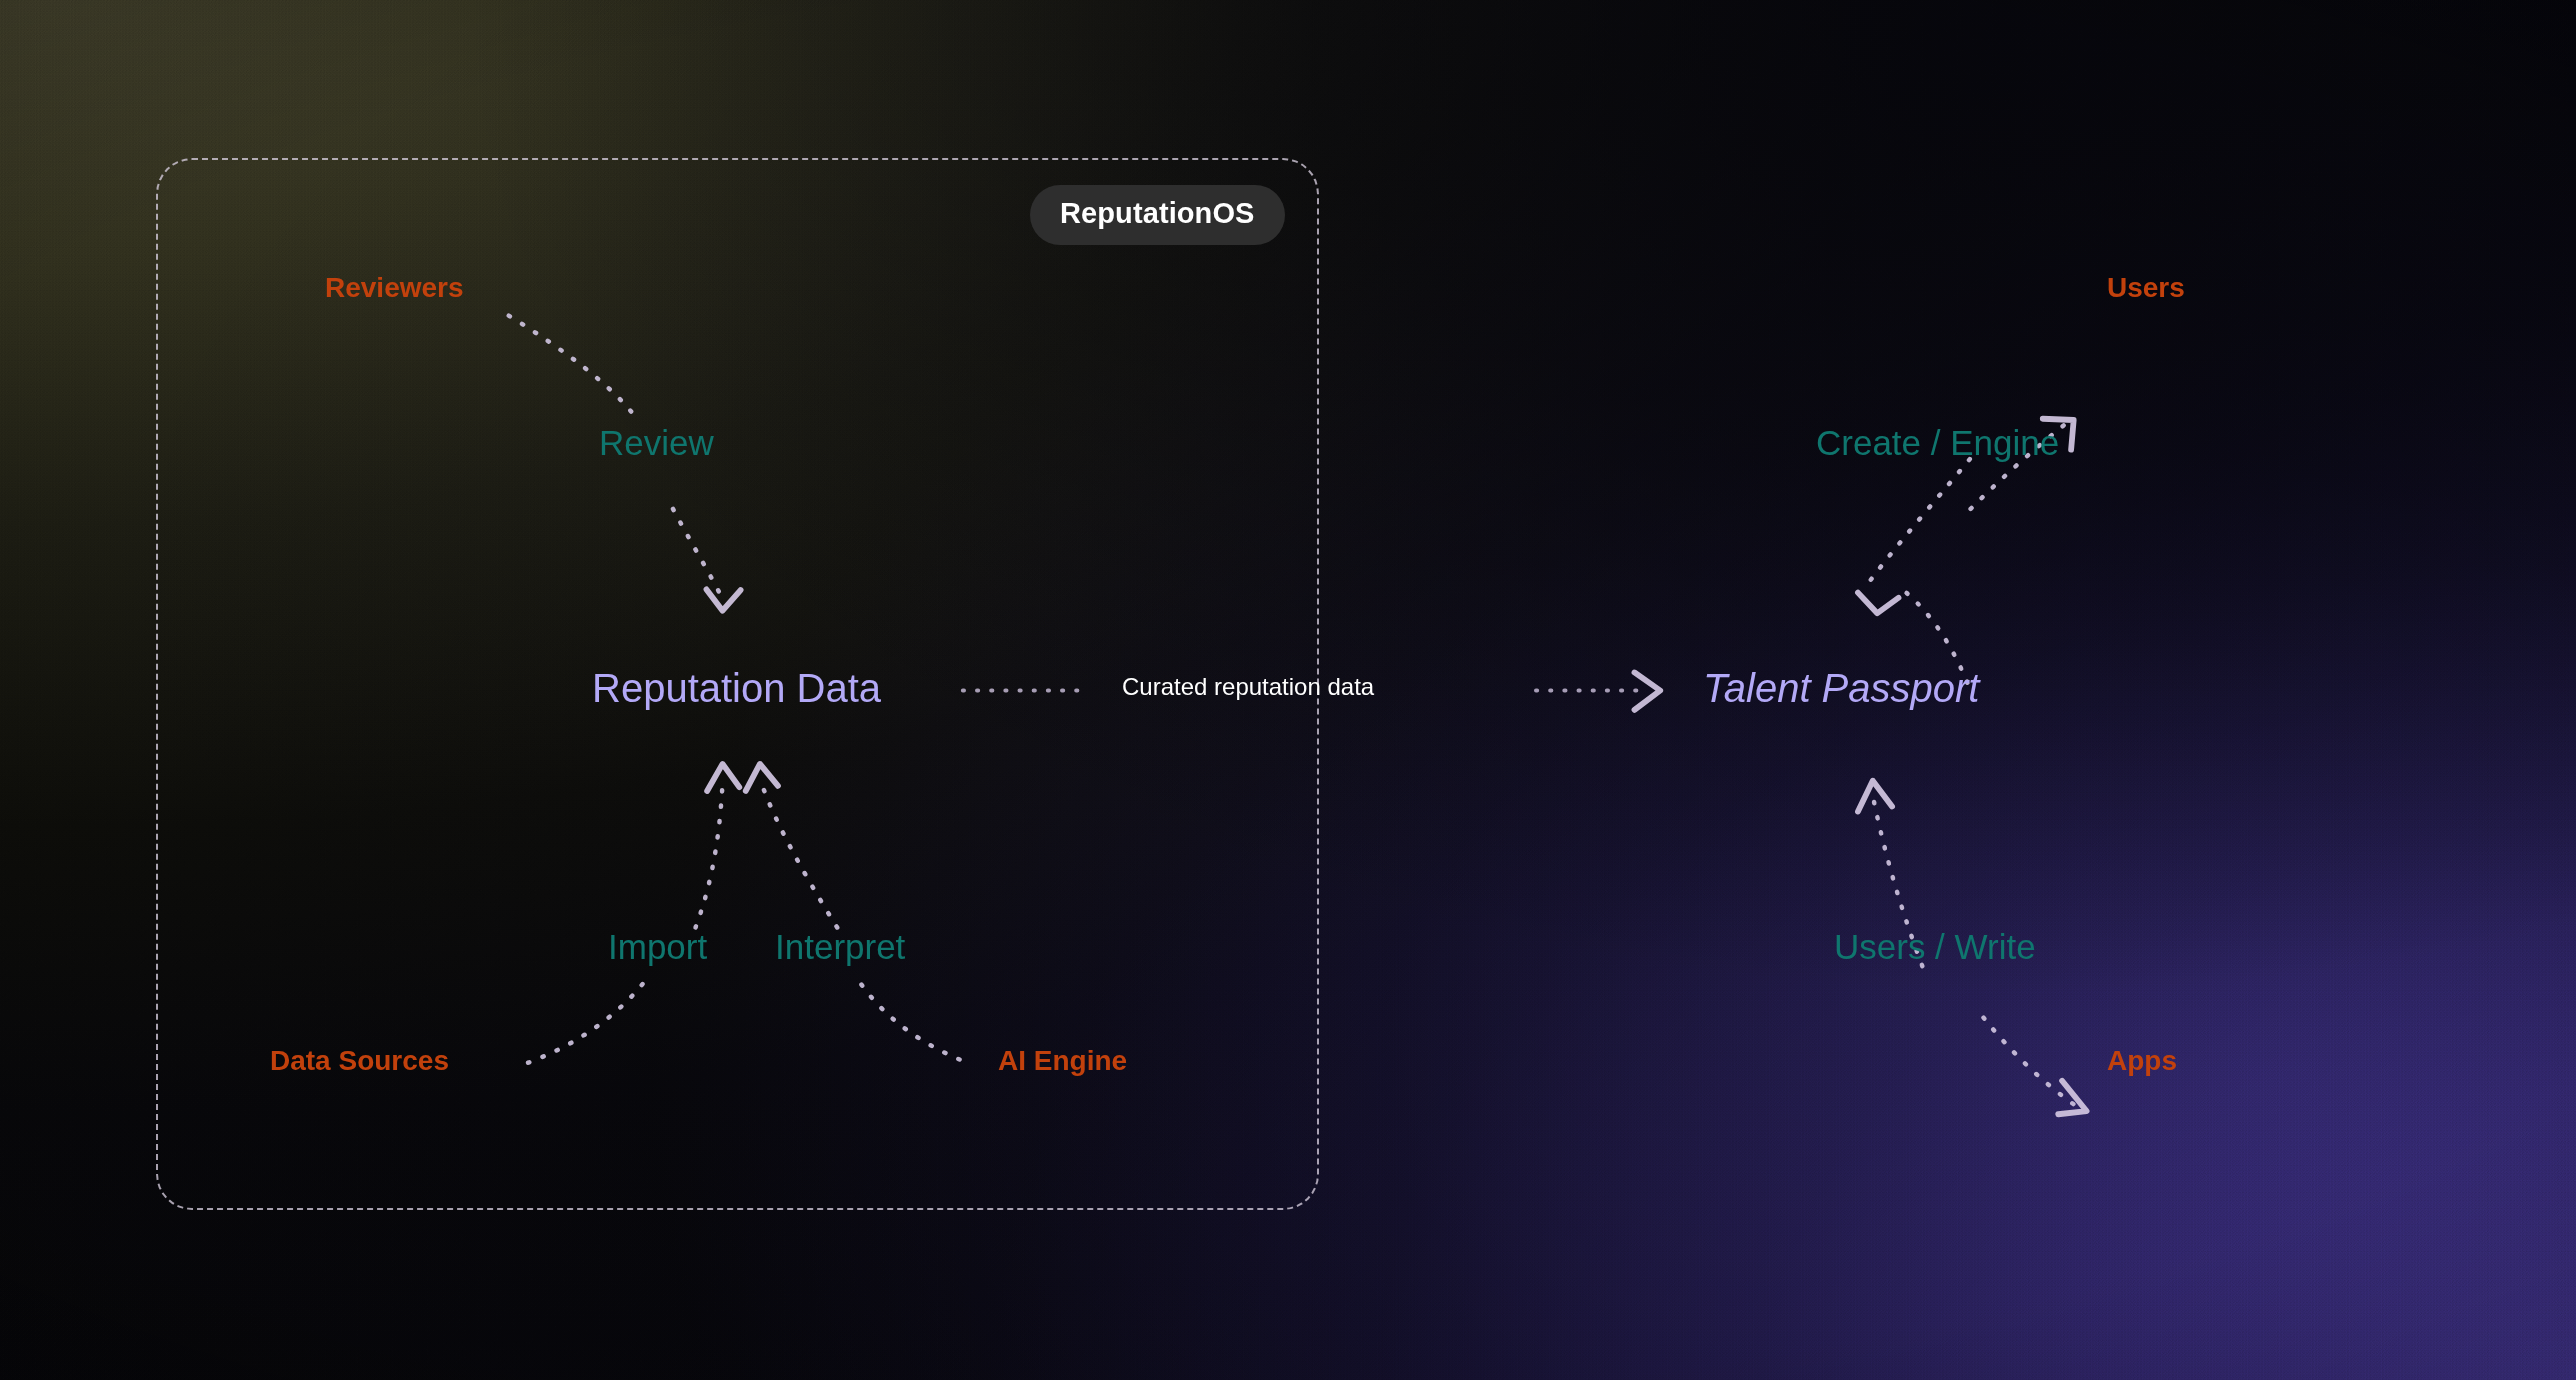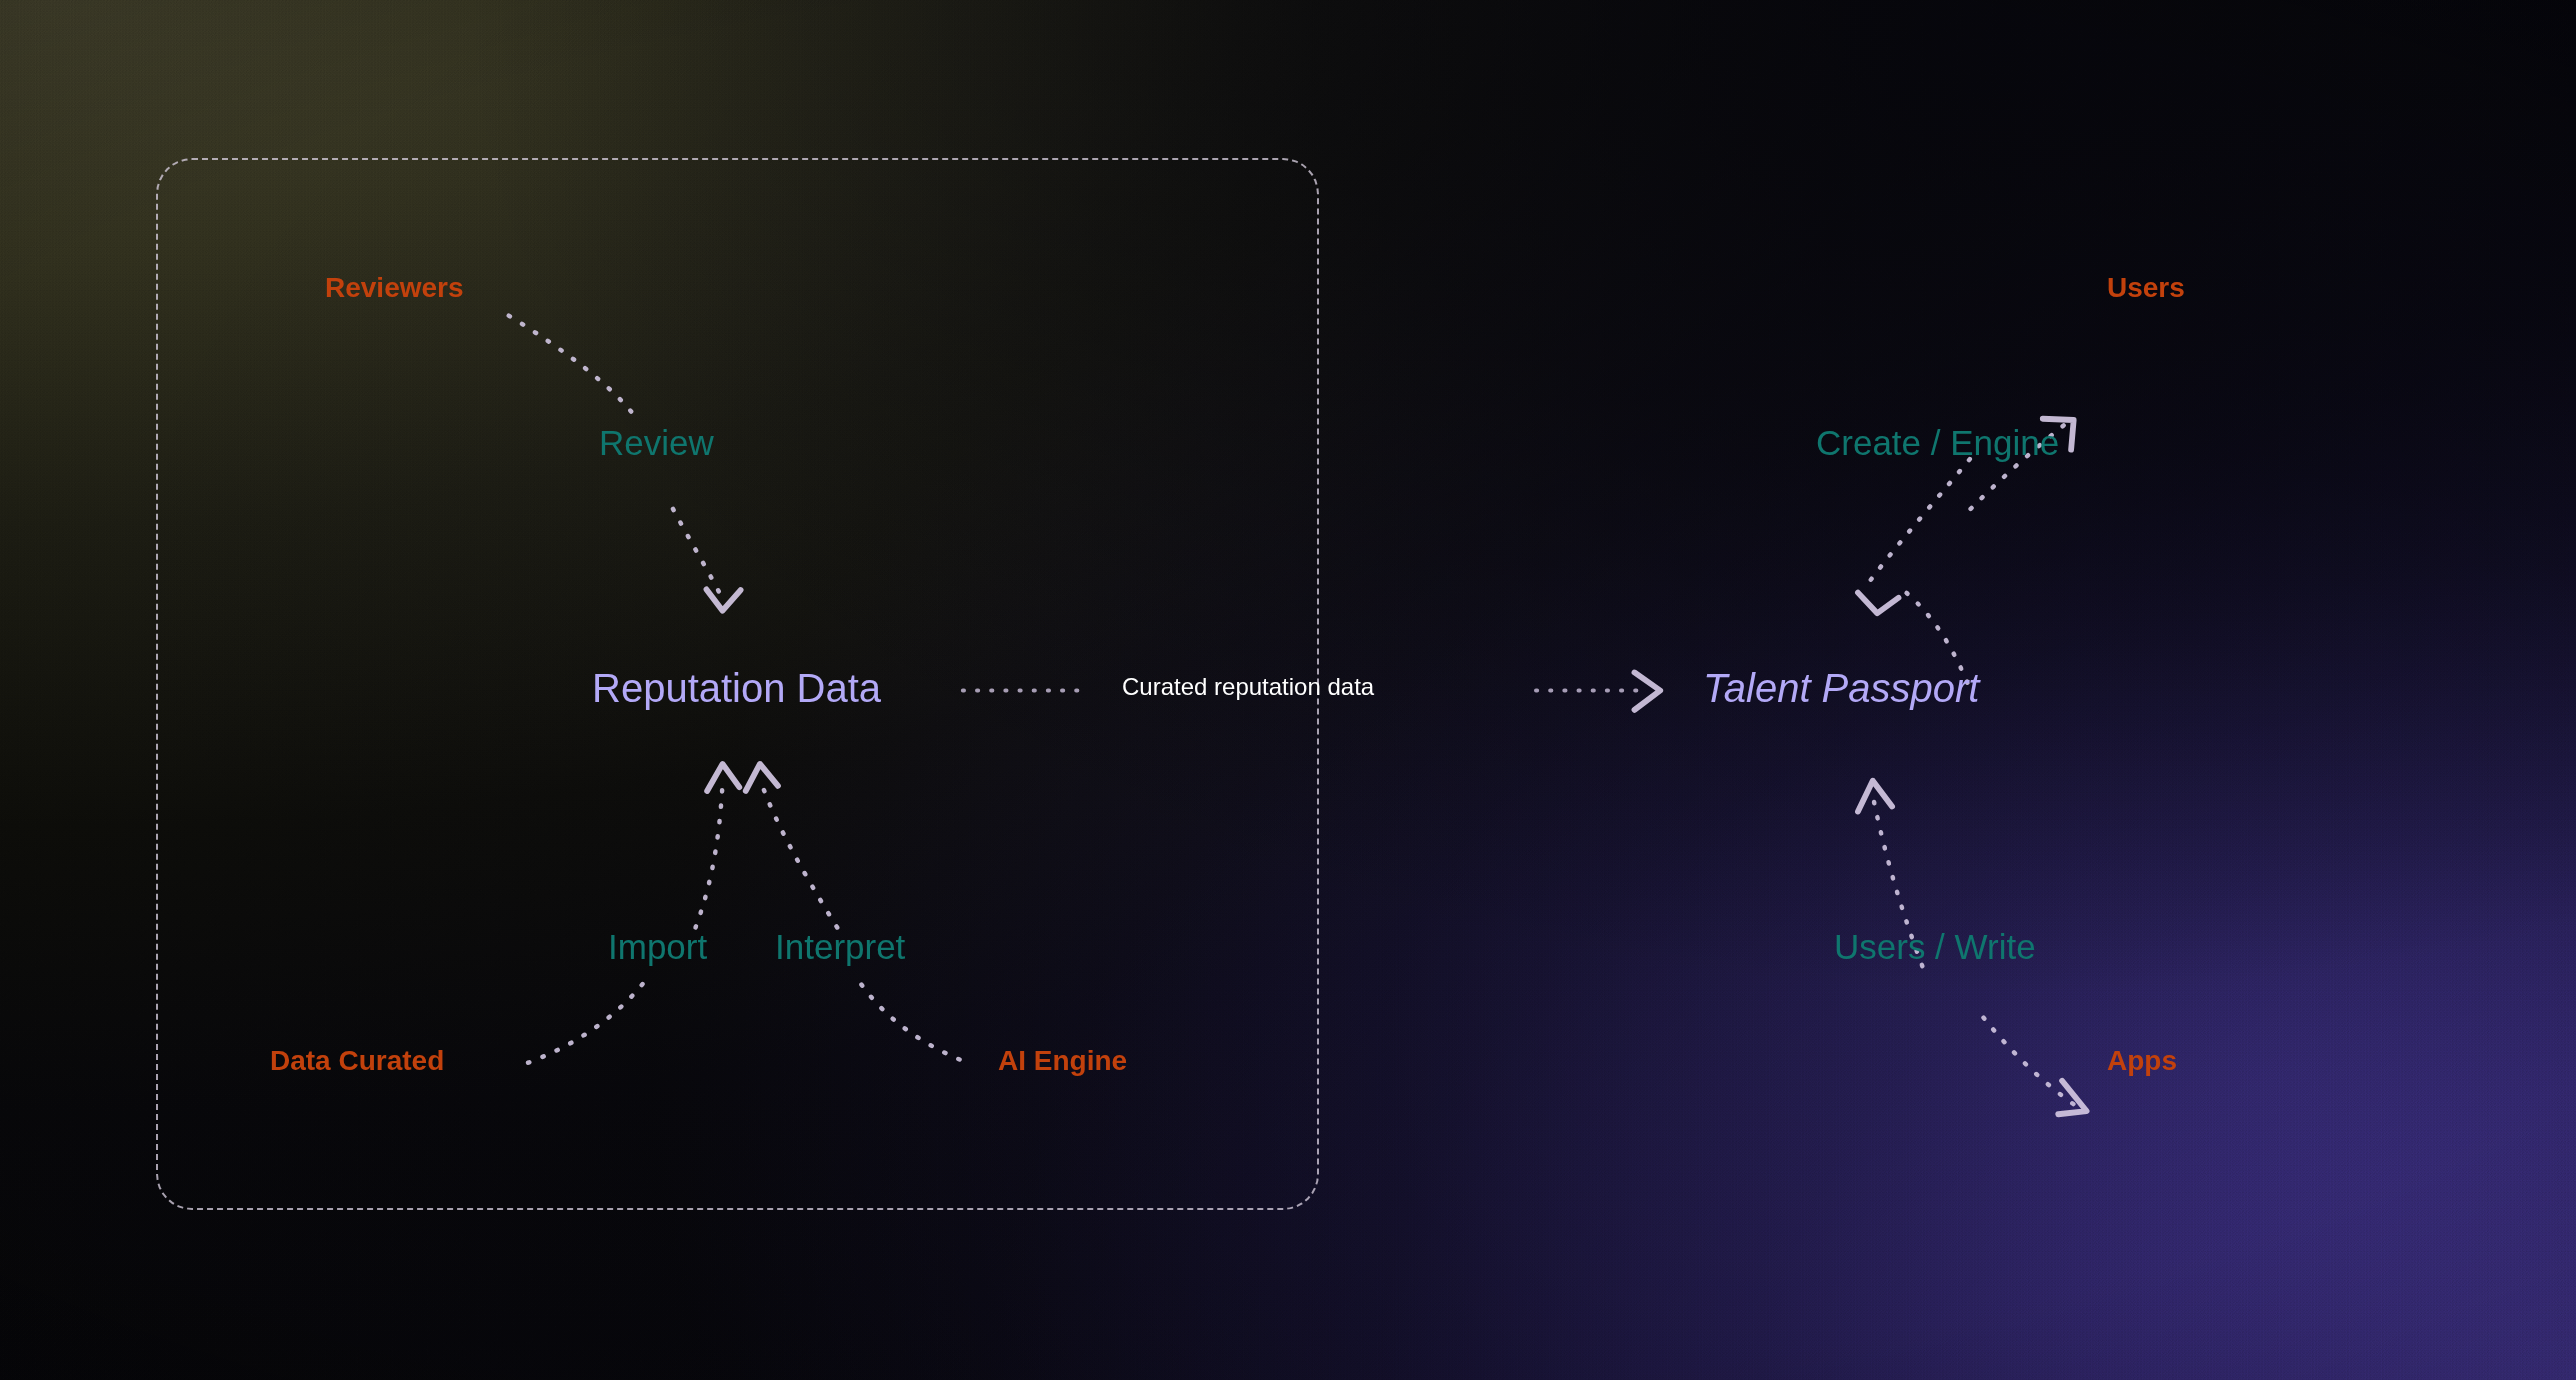--- a/index.html
+++ b/index.html
@@ -196,32 +196,33 @@
     <path class="dotline" d="M 2905 900 C 2950 840 3020 760 3065 705"></path>
     <path class="dotline" d="M 3060 790 C 3105 745 3155 700 3205 660"></path>
     <path class="head" d="M 3172 650 L 3220 652 L 3216 698"></path>
 
     <path class="dotline" d="M 2985 1500 C 2955 1420 2930 1340 2910 1245"></path>
     <path class="head" d="M 2885 1260 L 2908 1212 L 2938 1252"></path>
     <path class="dotline" d="M 3080 1580 C 3120 1630 3170 1680 3225 1718"></path>
     <path class="head" d="M 3202 1678 L 3240 1725 L 3196 1730"></path>
   </svg>
 
+  <div id="os-badge">ReputationOS</div>
 
   <div class="node-strong" style="left:325px; top:274px;">Reviewers</div>
 
   <div class="edge-label" style="left:599px; top:425px;">Review</div>
 
   <div class="node-main" style="left:592px; top:668px;">Reputation Data</div>
 
   <div class="edge-label" style="left:608px; top:929px;">Import</div>
 
   <div class="edge-label" style="left:775px; top:929px;">Interpret</div>
 
-  <div class="node-strong" style="left:270px; top:1047px;">Data Curated</div>
+  <div class="node-strong" style="left:270px; top:1047px;">Data Sources</div>
 
   <div class="node-strong" style="left:998px; top:1047px;">AI Engine</div>
 
   <div class="edge-label-bright" style="left:1122px; top:675px;">Curated reputation data</div>
 
   <div class="node-strong" style="left:2107px; top:274px;">Users</div>
 
   <div class="edge-label" style="left:1816px; top:425px;">Create / Engine</div>
 
   <div class="node-main" style="left:1703px; top:668px;font-style:italic;">Talent Passport</div>

